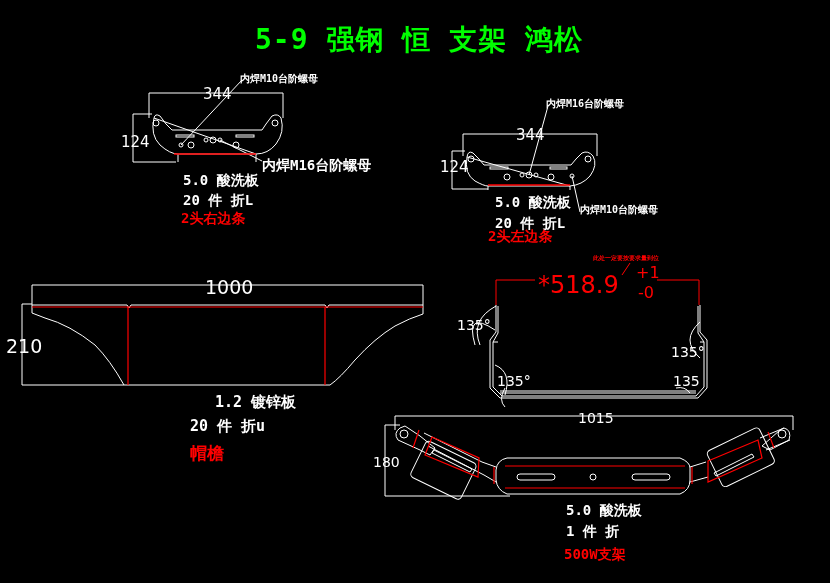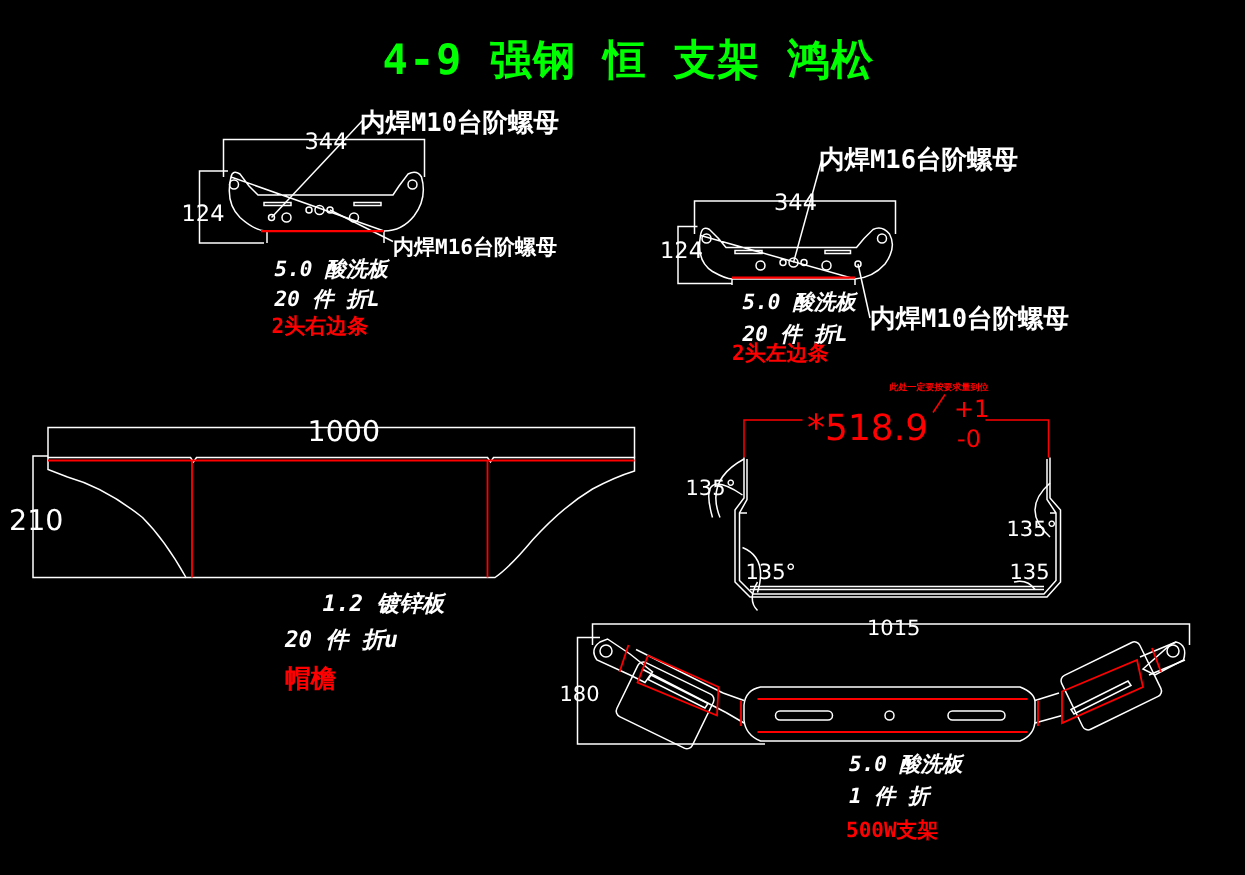--- a/index.html
+++ b/index.html
@@ -1,23 +1,23 @@
 <!DOCTYPE html>
 <html><head>
 <meta charset="utf-8">
 <style>
   html,body{margin:0;padding:0;background:#000;}
   body{width:830px;height:583px;position:relative;overflow:hidden;font-family:"DejaVu Sans",sans-serif;}
   svg{position:absolute;left:0;top:0;}
   .t{position:absolute;white-space:nowrap;line-height:1;}
   .title{color:#00ff00;font-size:28px;font-family:"DejaVu Sans Mono",monospace;left:255px;top:26px;font-weight:bold;letter-spacing:1px;}
-  .w{color:#fff;font-weight:bold;font-size:14px;font-family:"DejaVu Sans Mono",monospace;font-style:italic;}
+  .w{color:#fff;font-weight:bold;font-size:14px;font-family:"DejaVu Sans Mono",monospace;}
   .r{color:#ff0000;font-weight:bold;font-size:14px;font-family:"DejaVu Sans Mono",monospace;}
   .dim{fill:#fff;font-family:"DejaVu Sans",sans-serif;}
-  .callout{color:#fff;font-size:17px;font-family:"DejaVu Sans Mono",monospace;font-weight:bold;}
+  .callout{color:#fff;font-size:10px;font-family:"DejaVu Sans Mono",monospace;font-weight:bold;}
 </style>
 </head>
 <body>
 
 <svg width="830" height="583">
 
   <g stroke="#fff" fill="none" stroke-width="1">
 
     <polyline points="149,118 149,93 283,93 283,118"></polyline>
 
@@ -134,21 +134,21 @@
     <line x1="494" y1="467" x2="494" y2="484"></line>
     <path d="M505,466 L685,466 M505,488 L685,488"></path>
     <line x1="692" y1="467" x2="692" y2="484"></line>
     <path d="M708,461 L758,440 L762,458 L708,482 Z"></path>
     <line x1="768" y1="432" x2="774" y2="448"></line>
   </g>
   <text class="dim" x="578" y="423" font-size="14">1015</text>
   <text class="dim" x="373" y="467" font-size="14">180</text>
 </svg>
 
-<div class="t title">4-9 强钢 恒 支架 鸿松</div>
+<div class="t title">5-9 强钢 恒 支架 鸿松</div>
 
 <div class="t callout" style="left:240px;top:74px;">内焊M10台阶螺母</div>
 <div class="t callout" style="left:262px;top:158px;font-size:14px;">内焊M16台阶螺母</div>
 <div class="t w" style="left:183px;top:173px;">5.0 酸洗板</div>
 <div class="t w" style="left:183px;top:193px;">20 件 折L</div>
 <div class="t r" style="left:181px;top:211px;">2头右边条</div>
 
 <div class="t callout" style="left:546px;top:99px;">内焊M16台阶螺母</div>
 <div class="t callout" style="left:580px;top:205px;">内焊M10台阶螺母</div>
 <div class="t w" style="left:495px;top:195px;">5.0 酸洗板</div>

